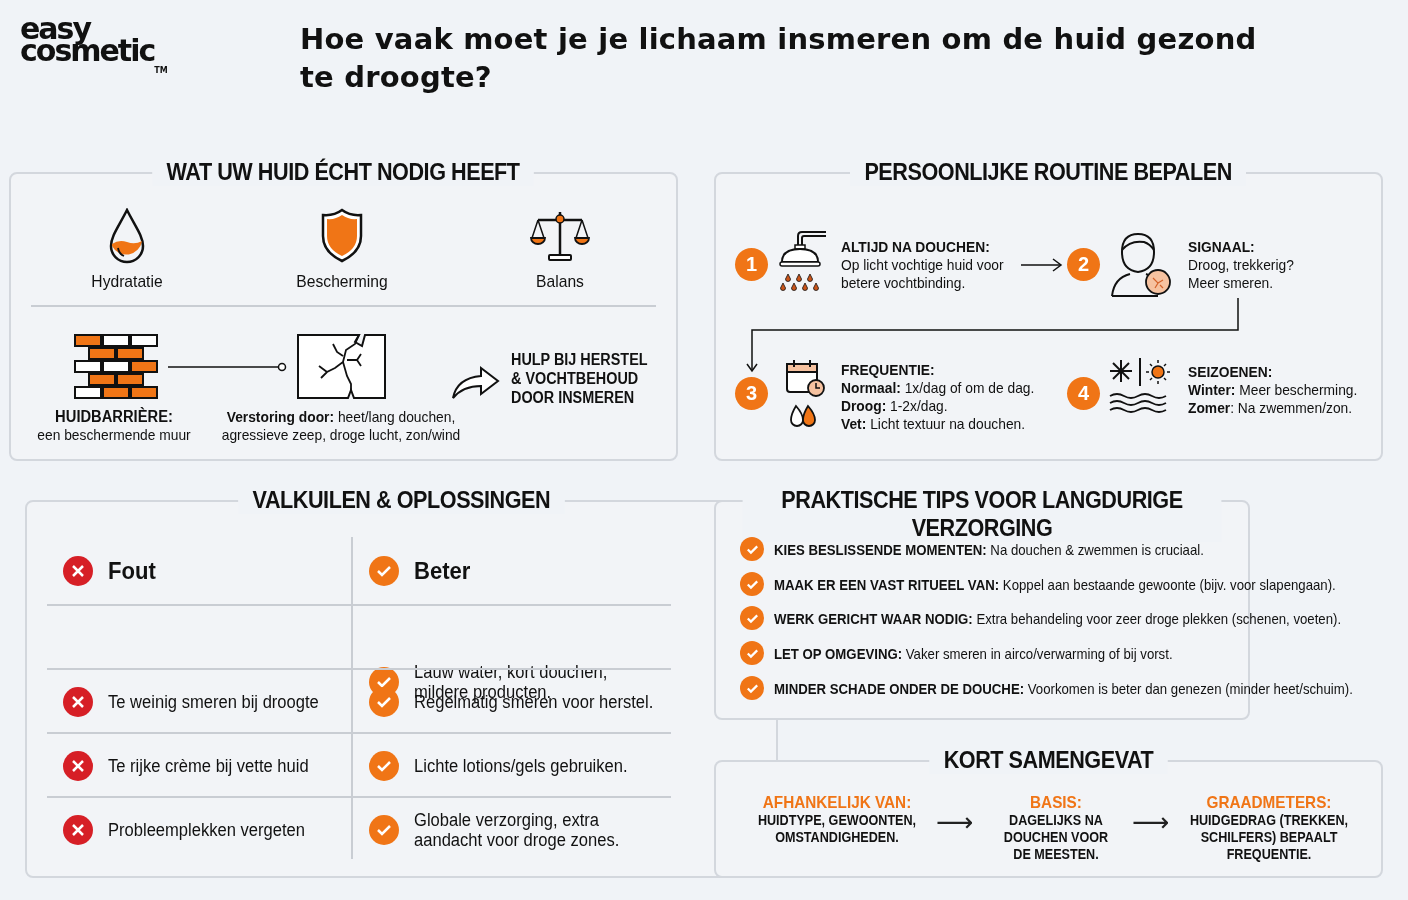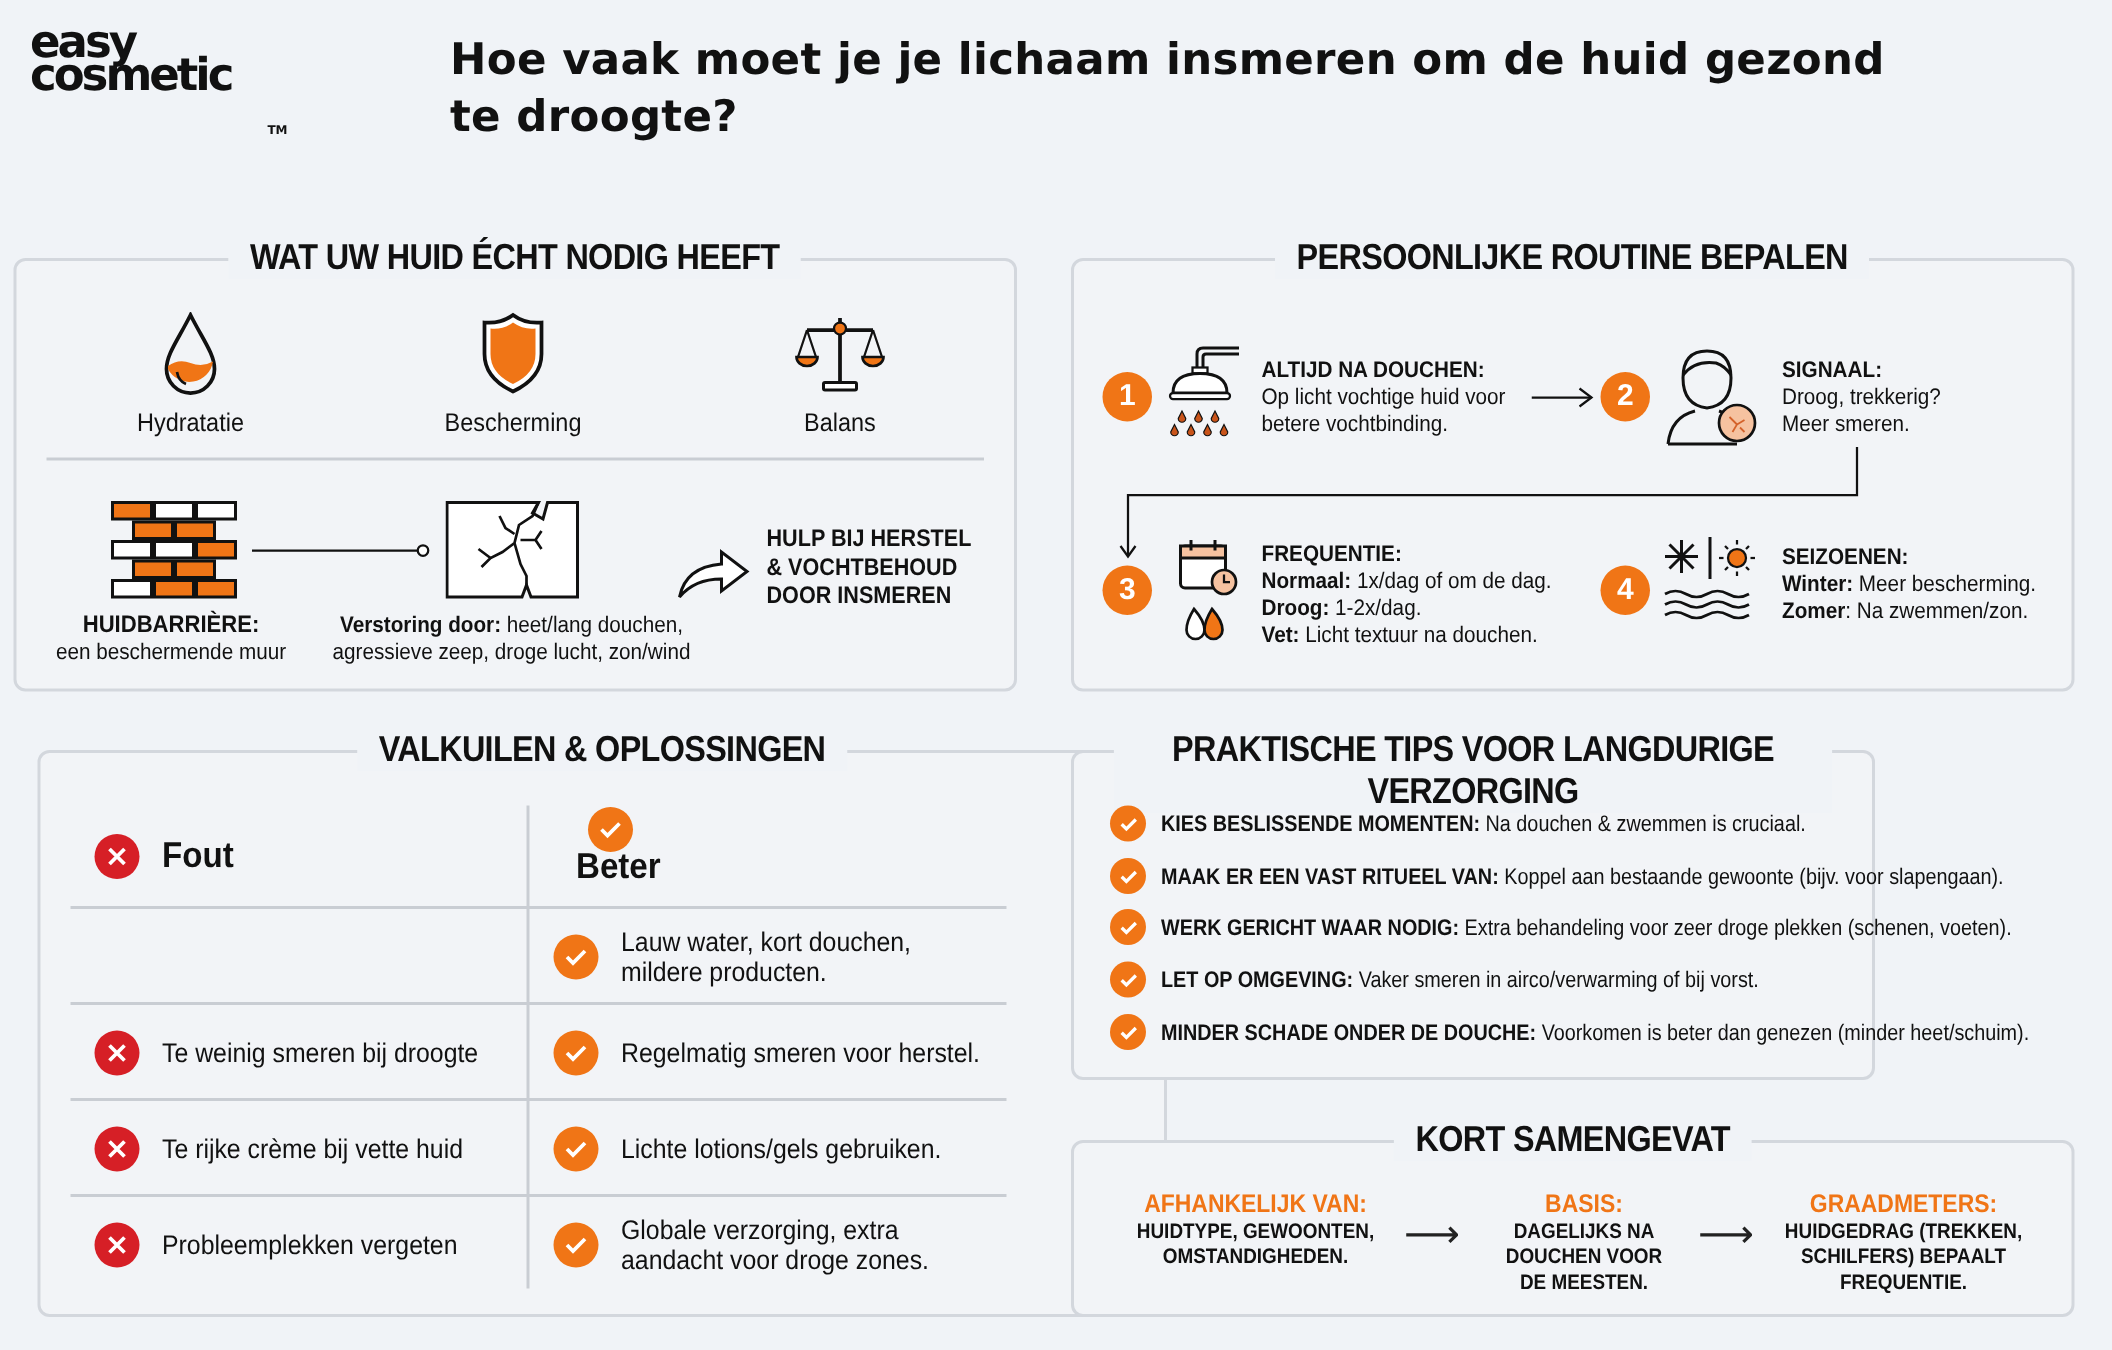--- a/index.html
+++ b/index.html
@@ -1,20 +1,20 @@
 <!DOCTYPE html>
 <html><head>
 <meta charset="utf-8">
 <style>
   * { box-sizing: border-box; margin: 0; padding: 0; }
   html, body { width: 1408px; height: 900px; overflow: hidden; }
   body { background: #f0f3f7; font-family: "Liberation Sans", sans-serif; color: #111; position: relative; }
 
   .logo { position: absolute; left: 20px; top: 18px; line-height: 22px; font-family: "DejaVu Sans", sans-serif; font-weight: bold; font-size: 30px; letter-spacing: -2px; color: #111; }
-  .logo .tm { font-size: 8px; letter-spacing: 0; vertical-align: top; position: relative; top: 36px; margin-left: 24px; }
+  .logo .tm { font-size: 8px; letter-spacing: 0; vertical-align: top; position: relative; top: 20px; }
   .main-title { position: absolute; left: 300px; top: 20px; width: 960px; font-family: "DejaVu Sans", sans-serif; font-weight: bold; font-size: 29px; line-height: 38px; letter-spacing: 0.2px; color: #111; }
 
   .panel { position: absolute; border: 2px solid #d3d7dd; border-radius: 8px; background: #f2f4f7; }
   .panel-title { position: absolute; top: -16px; left: 0; right: 0; text-align: center; }
   .panel-title span { background: #f0f3f7; padding: 0 16px; font-weight: bold; font-size: 24px; letter-spacing: -0.5px; color: #111; transform: scaleX(0.9); display: inline-block; }
 
   
   #p1 { left: 9px; top: 172px; width: 669px; height: 289px; }
   .needs { position: absolute; top: 34px; left: 0; right: 0; height: 90px; }
   .need { position: absolute; top: 0; width: 160px; text-align: center; }
@@ -249,33 +249,33 @@
 
   <div class="row" style="top:36px;height:66px;">
     <div class="cell" style="left:16px;">
       <div class="x-ico">
           <svg width="14" height="14" viewBox="0 0 14 14">
             <path d="M2 2 L12 12 M12 2 L2 12" stroke="#fff" stroke-width="2.5"></path>
           </svg>
         </div>
       <div class="cell-text cell-head">Fout</div>
     </div>
-    <div class="cell" style="left:322px;flex-direction:column;">
+    <div class="cell" style="left:322px;">
       <div class="c-ico">
           <svg width="16" height="14" viewBox="0 0 16 14">
             <path d="M2 7 L6 11 L14 3" fill="none" stroke="#fff" stroke-width="2.5"></path>
           </svg>
         </div>
       <div class="cell-text cell-head">Beter</div>
     </div>
   </div>
   <div class="row-line" style="top:102px;"></div>
 
   <div class="row" style="top:104px;">
-    <div class="cell" style="left:322px;">
+    <div class="cell" style="left:322px;margin-top:44px;">
       <div class="c-ico">
           <svg width="16" height="14" viewBox="0 0 16 14">
             <path d="M2 7 L6 11 L14 3" fill="none" stroke="#fff" stroke-width="2.5"></path>
           </svg>
         </div>
       <div class="cell-text">
           <div>Lauw water, kort douchen,</div>
           <div>mildere producten.</div>
         </div>
     </div>

